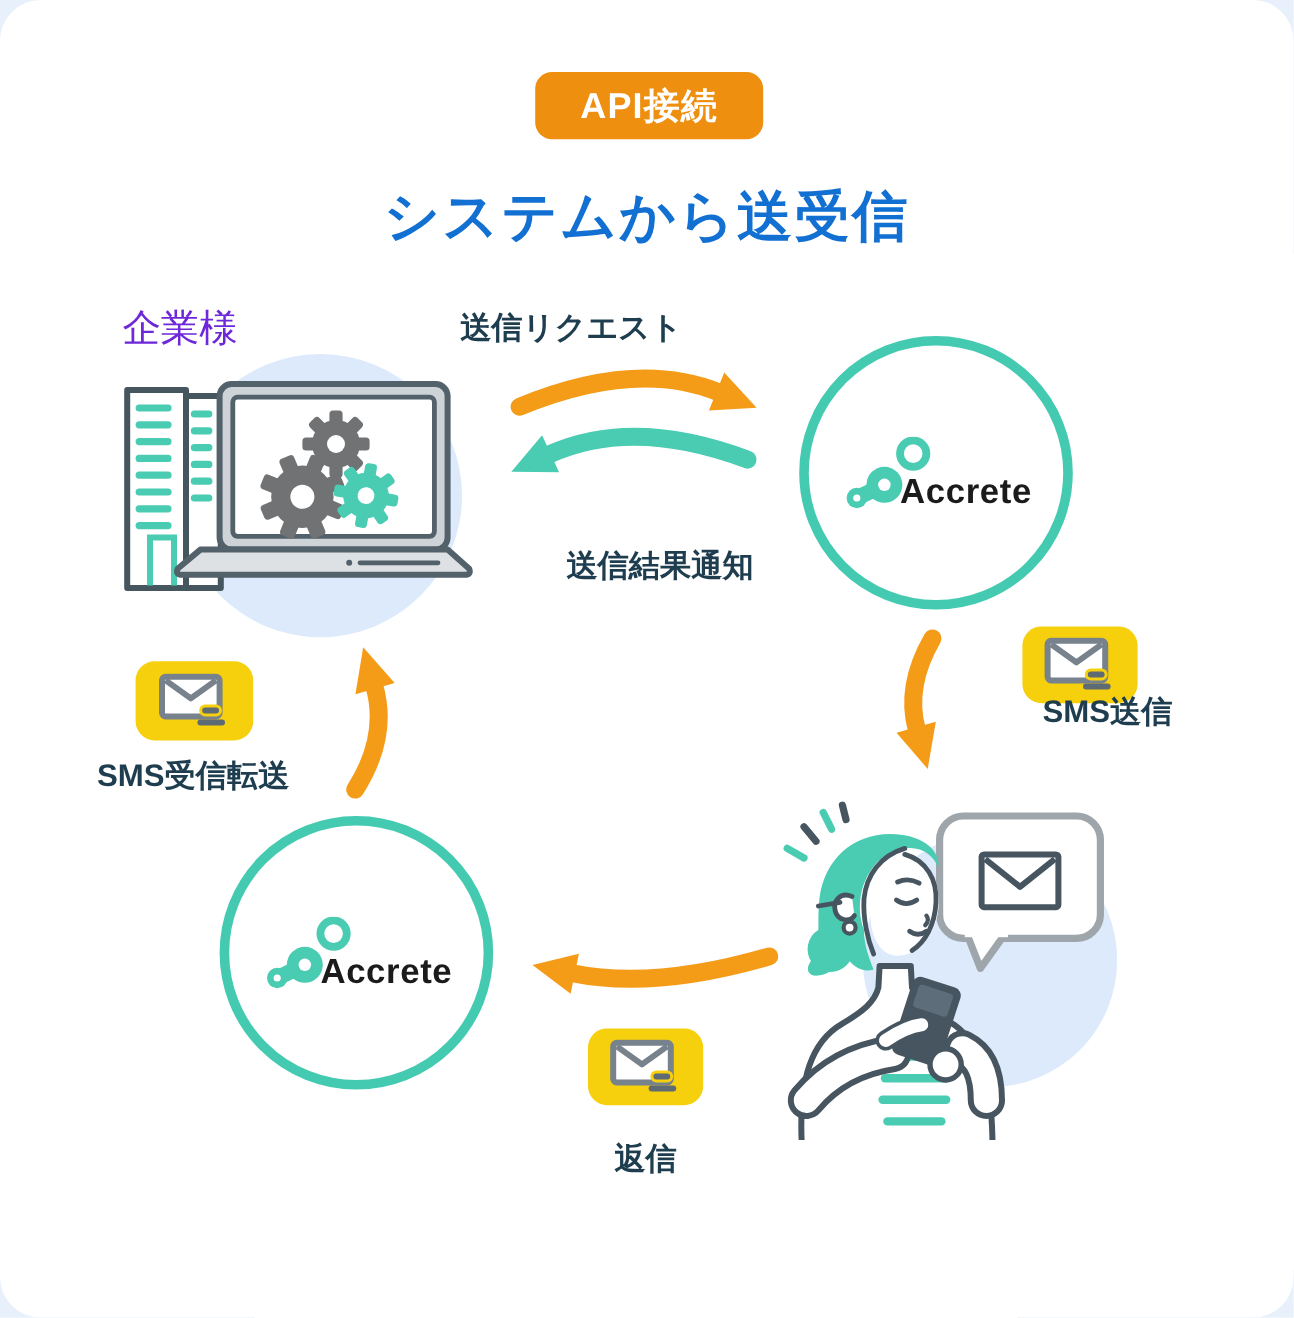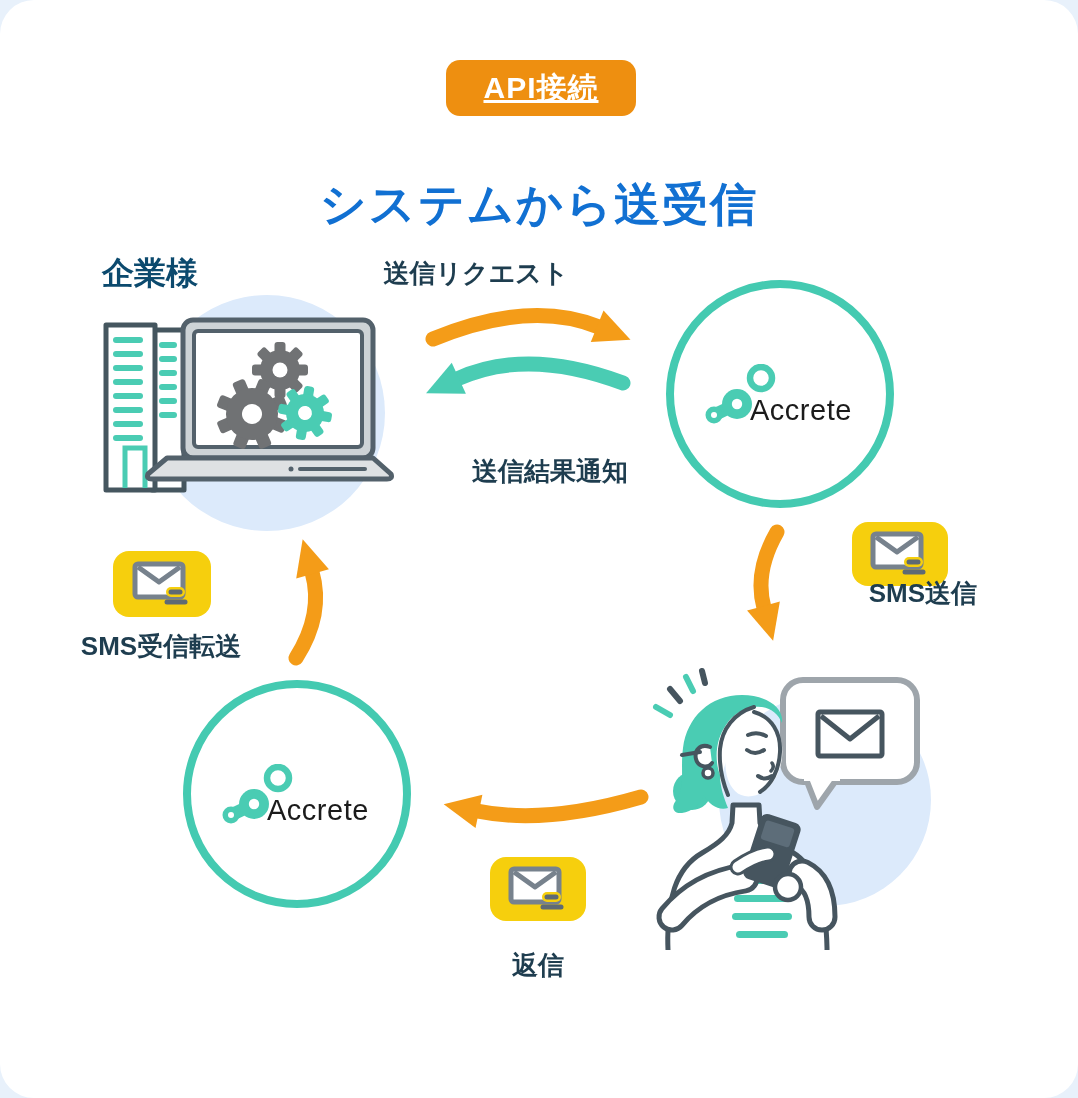--- a/index.html
+++ b/index.html
@@ -2,28 +2,28 @@
 <html><head>
 <meta charset="utf-8">
 <style>
   html,body{margin:0;padding:0;}
   body{font-family:"Liberation Sans","DejaVu Sans",sans-serif;}
   .stage{position:relative;width:1078px;height:1098px;background:#e8f1fb;overflow:hidden;}
   .card{position:absolute;inset:0;background:#ffffff;border-radius:34px;}
   .abs{position:absolute;}
   .badge{left:446px;top:60px;width:190px;height:56px;background:#ee8f10;border-radius:14px;
          display:flex;align-items:center;justify-content:center;color:#fff;
-         font-size:30px;font-weight:700;letter-spacing:1px;text-decoration:underline;}
+         font-size:30px;font-weight:700;letter-spacing:1px;}
   .title{left:0;top:150px;width:1078px;text-align:center;color:#1170d2;
-         font-size:46px;font-weight:800;letter-spacing:2px;margin-top:24px;}
-  .node-label{color:#0c4a6e;font-weight:700;}
+         font-size:46px;font-weight:800;letter-spacing:2px;}
+  .node-label{color:#6d28d9;font-weight:400;}
   .flow-label{color:#1e3d4f;font-weight:700;font-size:26px;text-align:center;}
   .accrete-node{width:212px;height:212px;border:8px solid #44cab1;border-radius:50%;background:#fff;}
   .accrete-brand{position:absolute;left:76px;top:106px;font-size:29px;color:#1b1b1b;
-                 letter-spacing:0.5px;font-weight:400;}
+                 letter-spacing:0.5px;font-weight:700;}
   .mail-badge{background:#f6cf0d;border-radius:16px;display:flex;align-items:center;justify-content:center;}
 </style>
 </head>
 <body>
 
 <div class="stage">
   <div class="card">
 
     <div class="abs badge">
         <span>API接続</span>

